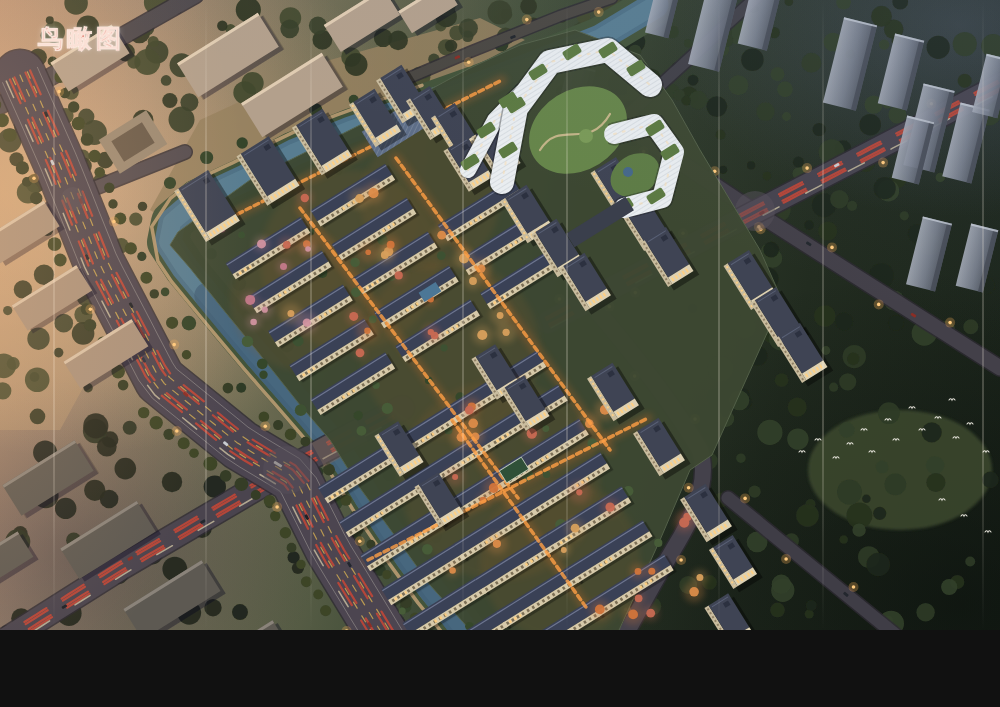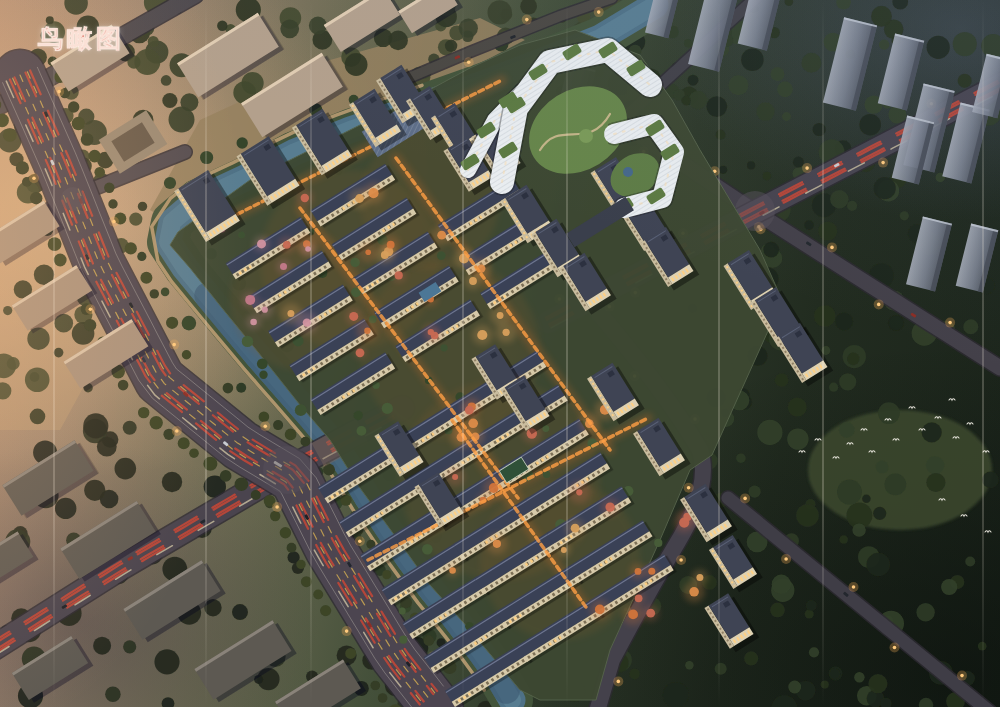--- a/index.html
+++ b/index.html
@@ -1,17 +1,17 @@
 <!DOCTYPE html>
 <html><head>
 <meta charset="utf-8">
 <style>
   html,body{margin:0;padding:0;background:#111;}
   .stage{
-    position:relative;width:1000px;height:707px;overflow:hidden;
+    position:relative;width:1000px;height:630px;overflow:hidden;
     font-family:"Liberation Sans", sans-serif;
     background:
       radial-gradient(620px 430px at 6% 30%, rgba(246,197,148,.55), rgba(246,197,148,0) 62%),
       radial-gradient(500px 320px at 96% 4%, rgba(92,102,128,.38), rgba(92,102,128,0) 60%),
       radial-gradient(760px 520px at 96% 96%, rgba(5,9,7,.5), rgba(5,9,7,0) 65%),
       radial-gradient(400px 300px at 8% 88%, rgba(60,52,64,.45), rgba(60,52,64,0) 60%),
       linear-gradient(104deg,#b28e74 0%,#97816c 14%,#6d6b52 30%,#44503a 46%,#2d3829 62%,#222c20 76%,#1a231a 100%);
   }
   svg.scene{position:absolute;inset:0;display:block;}
   .light-streak{

